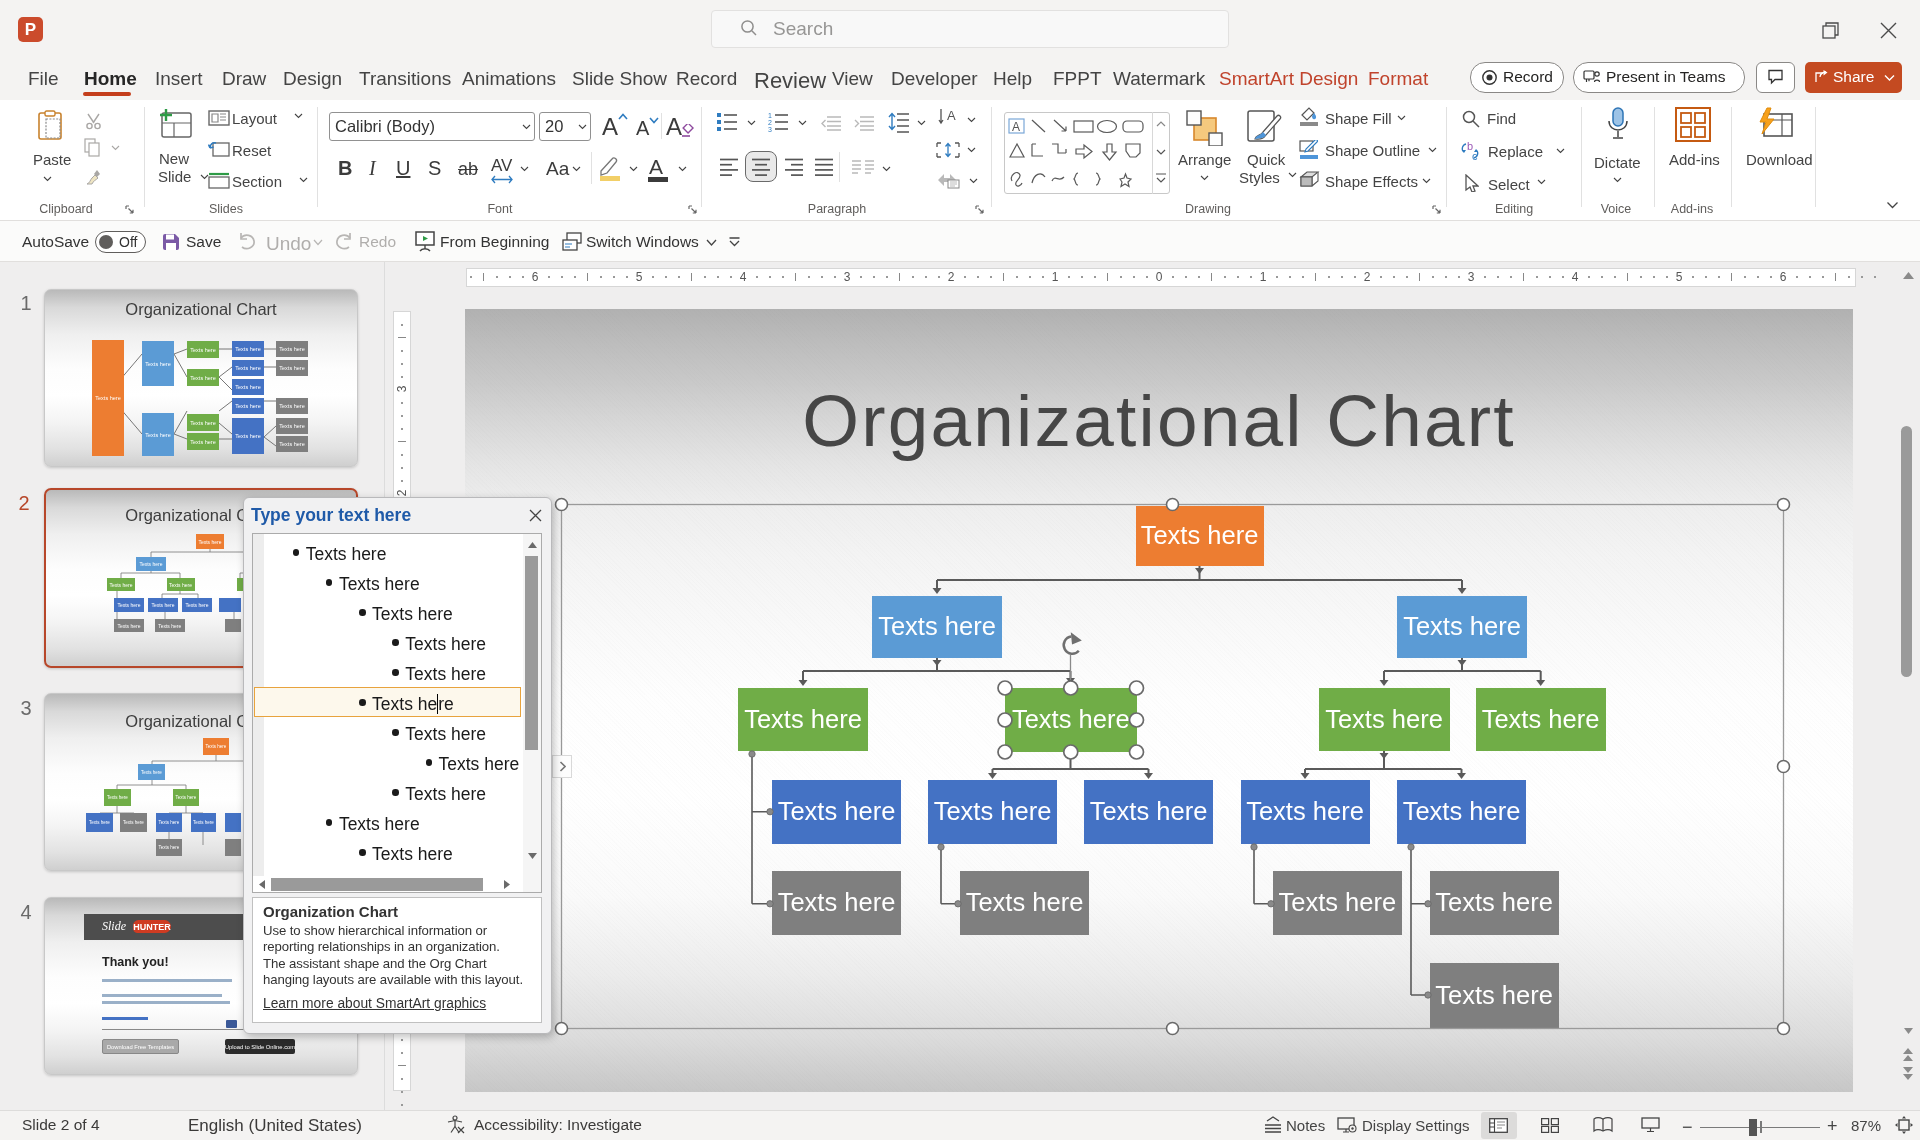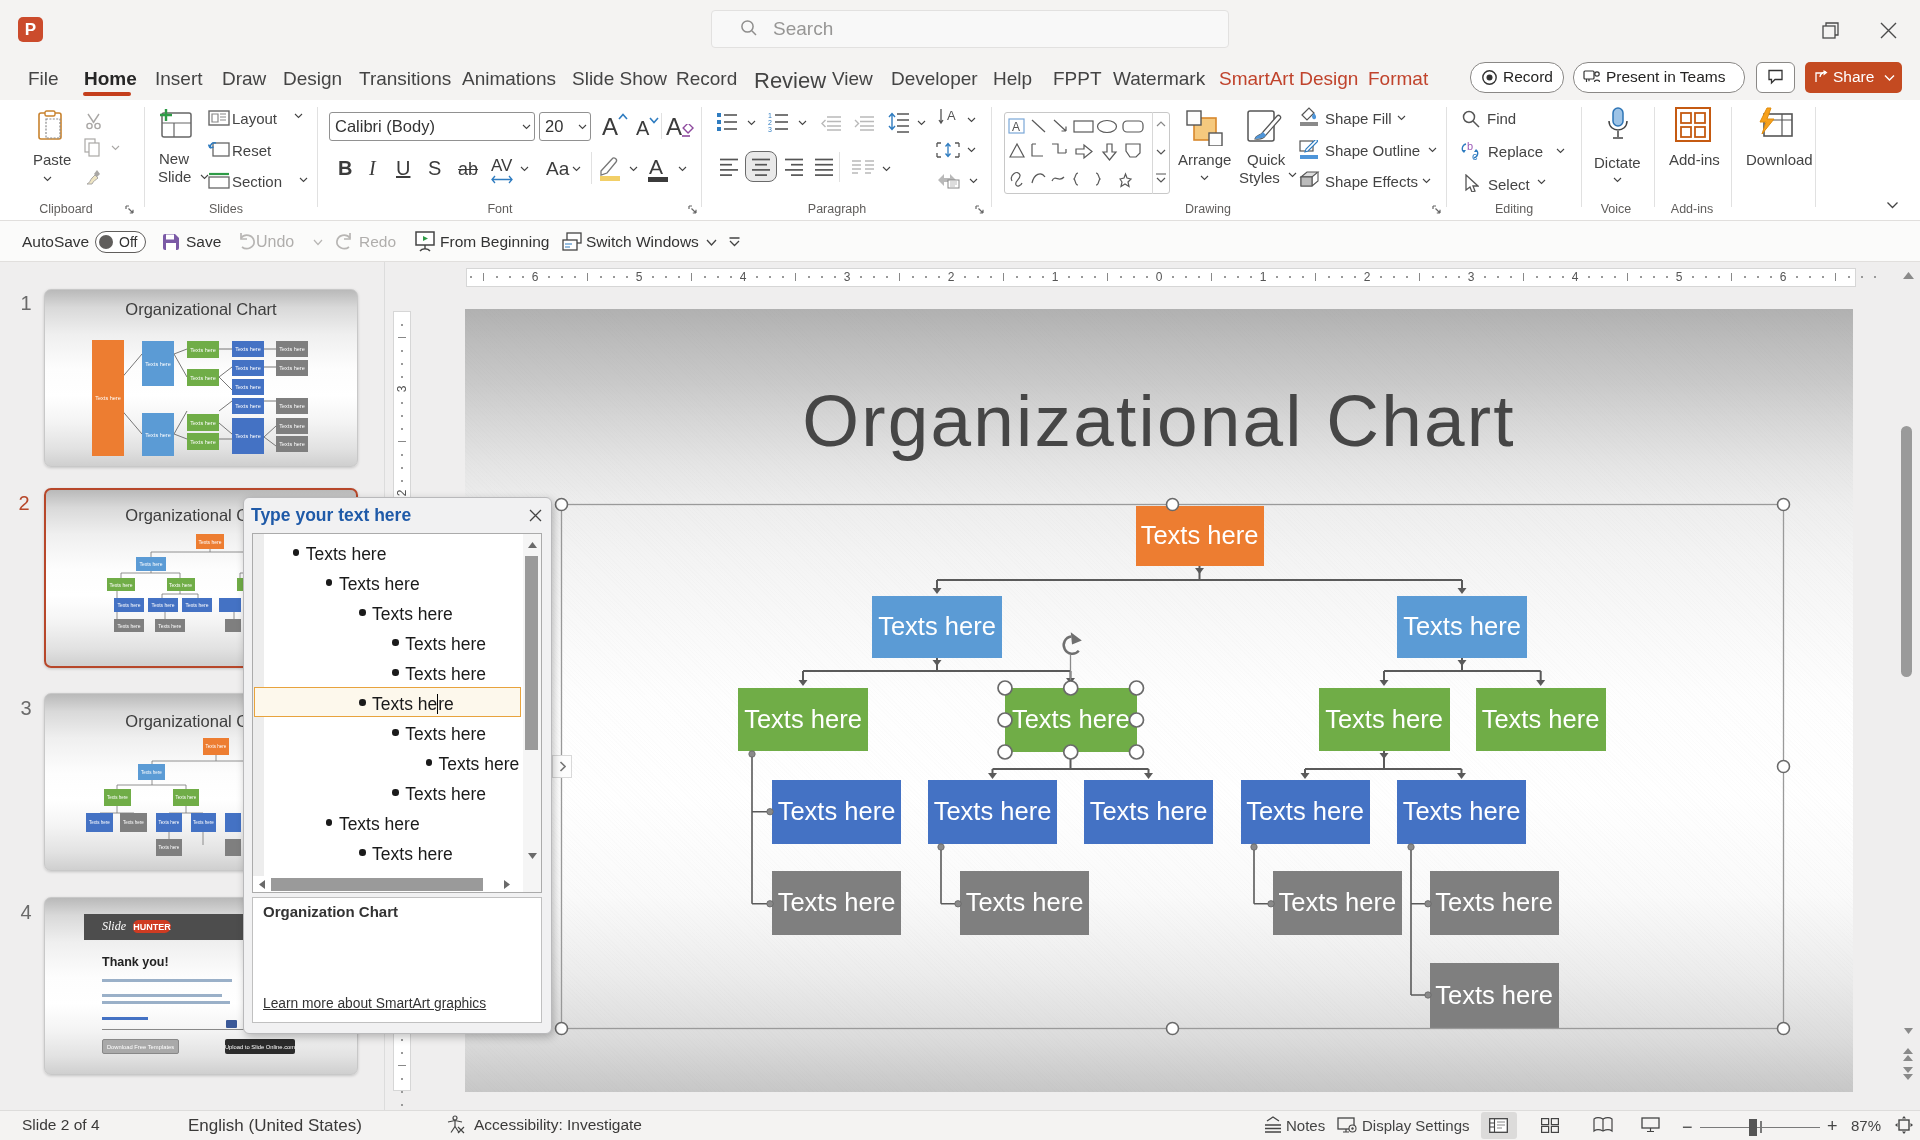--- a/index.html
+++ b/index.html
@@ -459,21 +459,21 @@
 <svg class="abs" style="left:162px;top:233px;" width="18" height="18" viewBox="0 0 18 18">
       <path d="M1 3 a2 2 0 0 1 2-2 H13 L17 5 V15 a2 2 0 0 1 -2 2 H3 a2 2 0 0 1 -2-2 z" fill="#7b5aa6"></path>
       <rect x="4" y="1.5" width="8" height="5" fill="#fff"></rect>
       <rect x="4" y="10" width="10" height="7" fill="#fff"></rect>
     </svg>
 <div class="abs" style="left:186px;top:233px;font-size:15.5px;color:#333;">Save</div>
 <svg class="abs" style="left:237px;top:232px;" width="20" height="19" viewBox="0 0 20 19">
       <path d="M4 6 C8 1 16 3 17 9 C18 15 10 19 5 15" fill="none" stroke="#b8b6b4" stroke-width="1.7"></path>
       <path d="M4 1 V7 H10" fill="none" stroke="#b8b6b4" stroke-width="1.7"></path>
     </svg>
-<div class="abs" style="left:256px;top:233px;font-size:16px;color:#b0aeac;">Undo</div>
+<div class="abs" style="left:266px;top:233px;font-size:19px;color:#b0aeac;">Undo</div>
 <svg class="abs" style="left:313px;top:239px;" width="10" height="7" viewBox="0 0 10 7">
       <path d="M1 1 L5 5.5 L9 1" stroke="#b8b6b4" stroke-width="1.2" fill="none"></path>
     </svg>
 <svg class="abs" style="left:334px;top:232px;" width="20" height="19" viewBox="0 0 20 19">
       <path d="M16 6 C12 1 4 3 3 9 C2 15 10 19 15 15" fill="none" stroke="#b8b6b4" stroke-width="1.7"></path>
       <path d="M16 1 V7 H10" fill="none" stroke="#b8b6b4" stroke-width="1.7"></path>
     </svg>
 <div class="abs" style="left:359px;top:233px;font-size:15.5px;color:#b0aeac;">Redo</div>
 <svg class="abs" style="left:415px;top:231px;" width="20" height="21" viewBox="0 0 20 21">
       <rect x="1" y="1" width="18" height="13" fill="#fff" stroke="#444" stroke-width="1.5"></rect>
@@ -910,20 +910,21 @@
 <div class="abs" style="left:438.5px;top:753.5px;font-size:17.5px;color:#1a1a1a;">Texts here</div>
 <div class="abs" style="left:392.3px;top:789px;width:6.5px;height:6.5px;border-radius:50%;background:#1a1a1a;"></div>
 <div class="abs" style="left:405.3px;top:783.5px;font-size:17.5px;color:#1a1a1a;">Texts here</div>
 <div class="abs" style="left:325.9px;top:819px;width:6.5px;height:6.5px;border-radius:50%;background:#1a1a1a;"></div>
 <div class="abs" style="left:338.9px;top:813.5px;font-size:17.5px;color:#1a1a1a;">Texts here</div>
 <div class="abs" style="left:359.1px;top:849px;width:6.5px;height:6.5px;border-radius:50%;background:#1a1a1a;"></div>
 <div class="abs" style="left:372.1px;top:843.5px;font-size:17.5px;color:#1a1a1a;">Texts here</div>
 
 <div class="abs" style="left:252px;top:897px;width:290px;height:126px;background:#fff;border:1px solid #c0c0c0;box-sizing:border-box;"></div>
 <div class="abs" style="left:263px;top:903px;font-size:15px;font-weight:bold;color:#333;">Organization Chart</div>
+<div class="abs" style="left:263px;top:923px;width:290px;font-size:13.2px;line-height:16.3px;color:#333;letter-spacing:-0.1px;white-space:nowrap;">Use to show hierarchical information or<br>reporting relationships in an organization.<br>The assistant shape and the Org Chart<br>hanging layouts are available with this layout.</div>
 <div class="abs" style="left:263px;top:996px;font-size:13.8px;color:#333;text-decoration:underline;">Learn more about SmartArt graphics</div>
 
 <div class="abs" style="left:0;top:1110px;width:1920px;height:30px;background:#f4f3f2;border-top:1px solid #dddcdb;box-sizing:border-box;"></div>
 <div class="abs" style="left:22px;top:1116px;font-size:15.5px;color:#3b3a39;">Slide 2 of 4</div>
 <div class="abs" style="left:188px;top:1116px;font-size:17px;color:#3b3a39;">English (United States)</div>
 <svg class="abs" style="left:444px;top:1115px;" width="23" height="20" viewBox="0 0 23 20">
       <circle cx="11" cy="3" r="2" fill="none" stroke="#444" stroke-width="1.2"></circle>
       <path d="M4 7 l7-1.5 7 1.5 M11 5.5 v6 M11 11.5 l-4 6 M11 11.5 l4 6" fill="none" stroke="#444" stroke-width="1.2"></path>
       <path d="M14 12 l6 6 M20 12 l-6 6" stroke="#444" stroke-width="1.2"></path>
     </svg>

